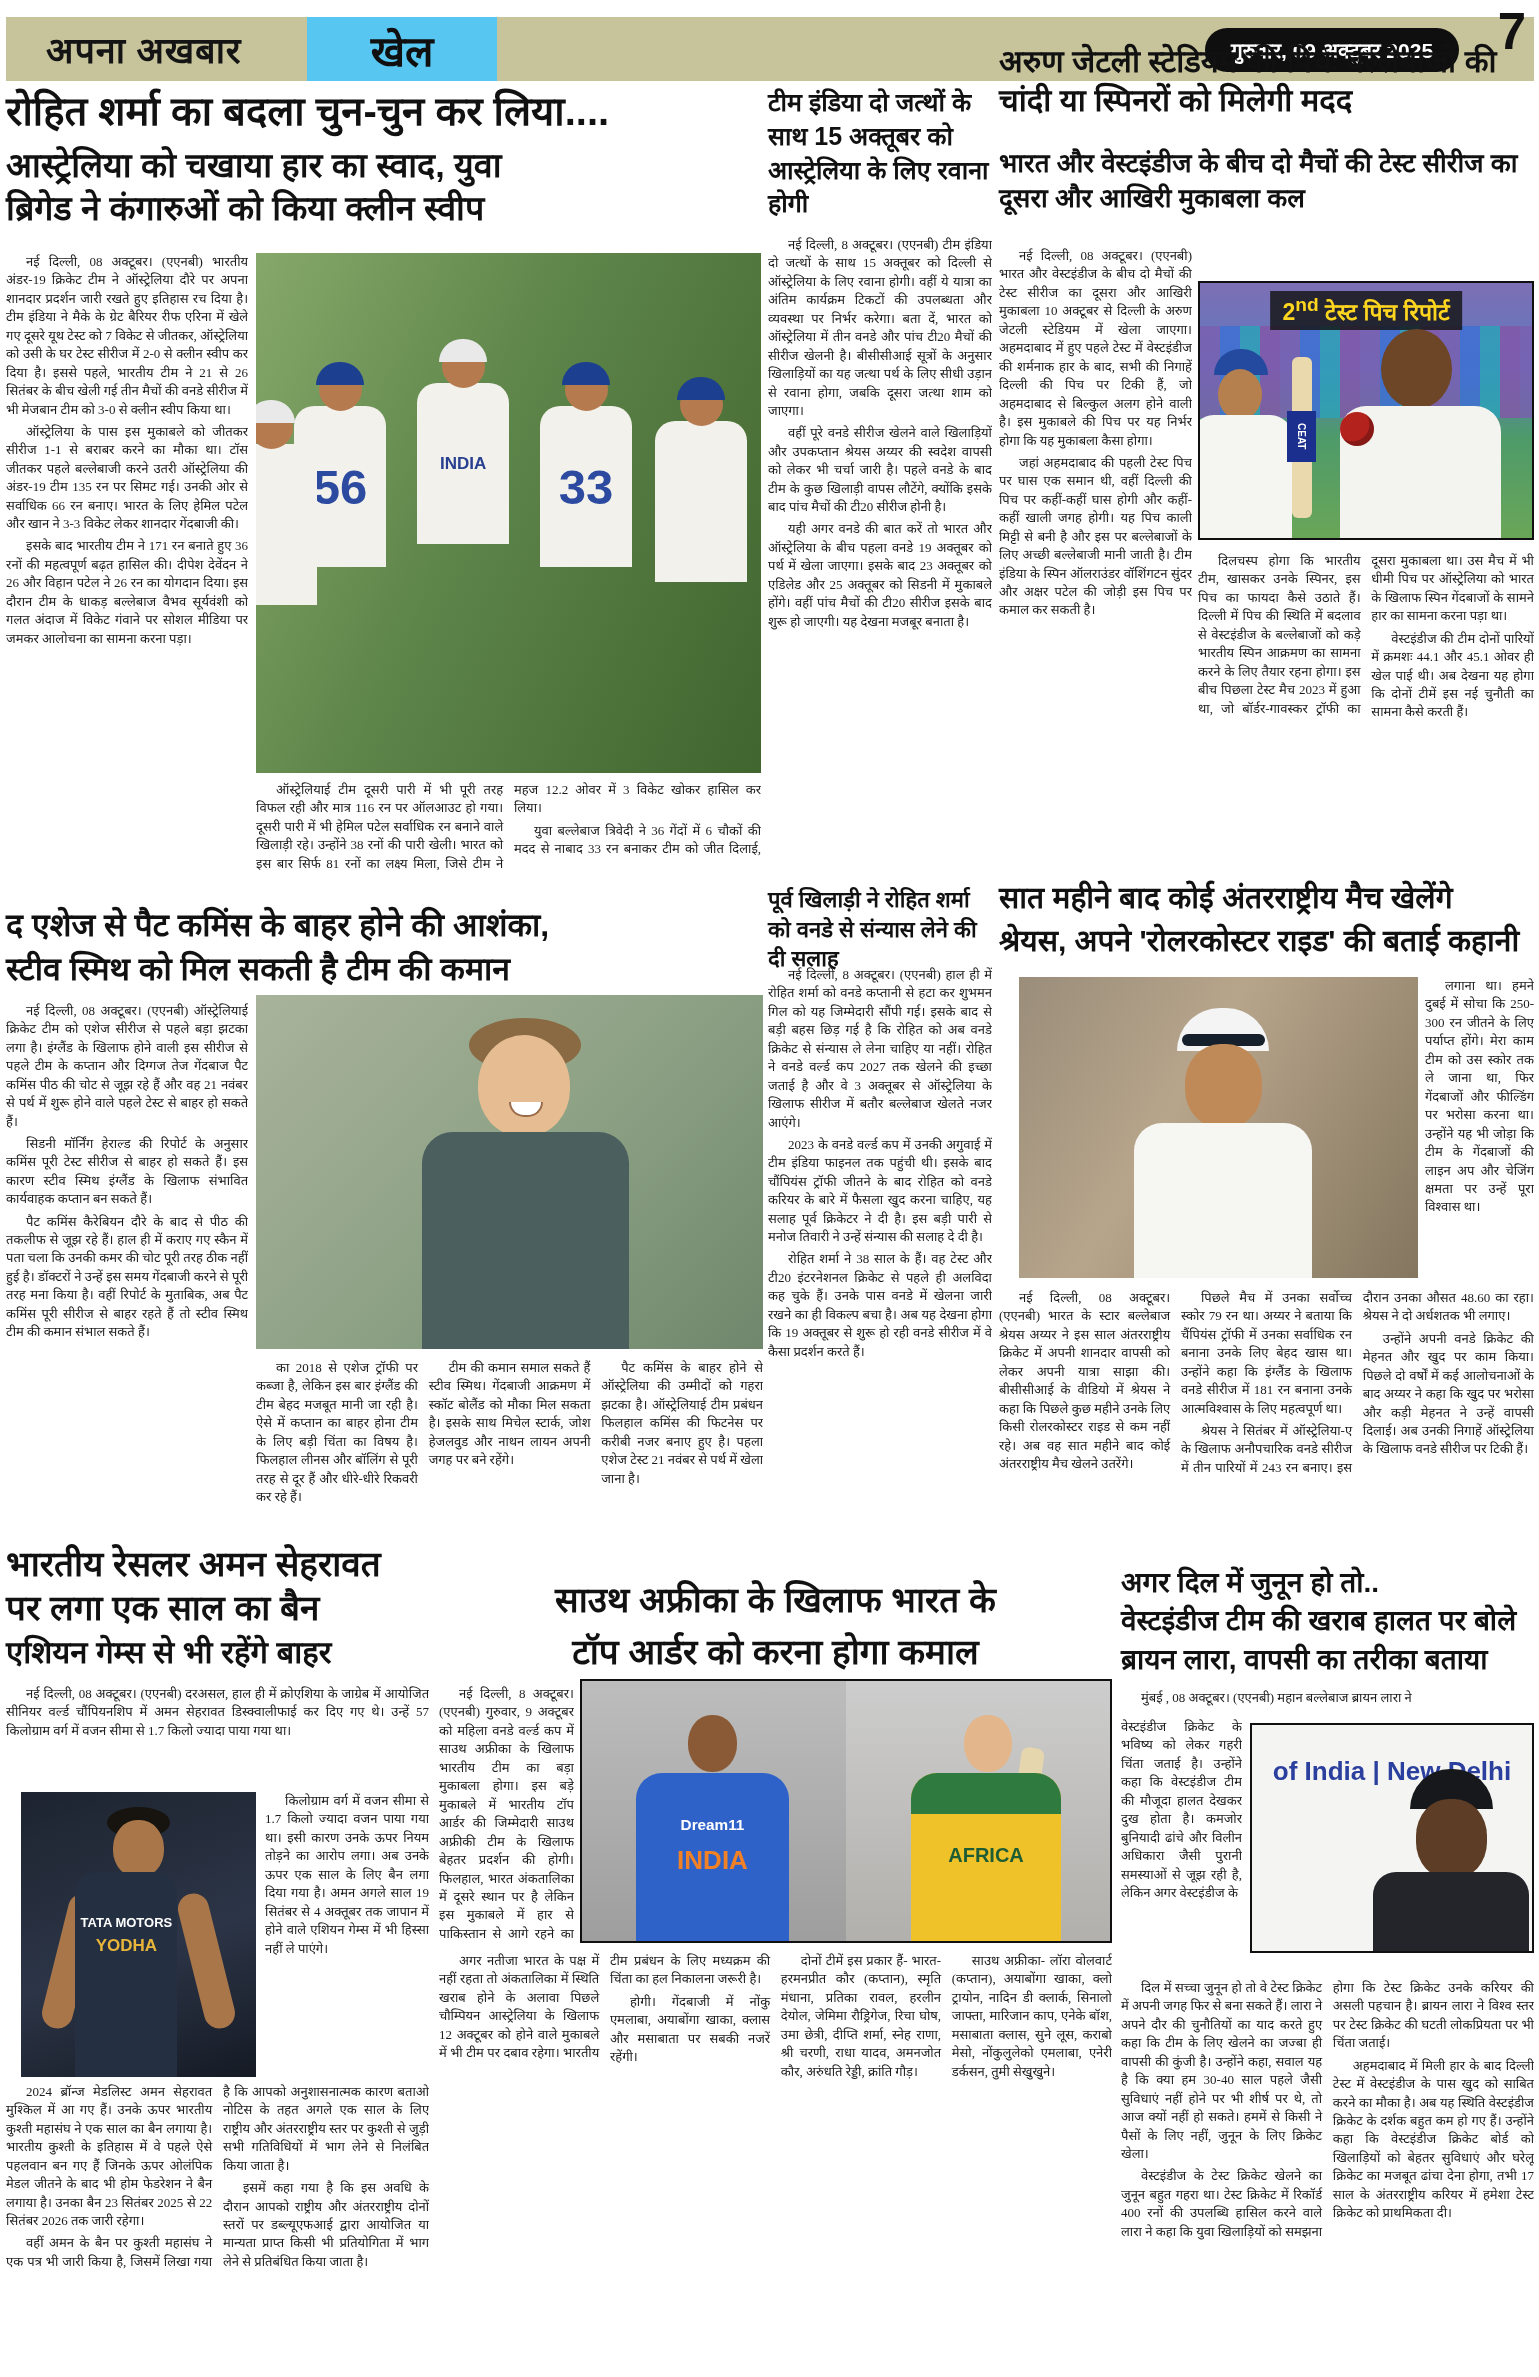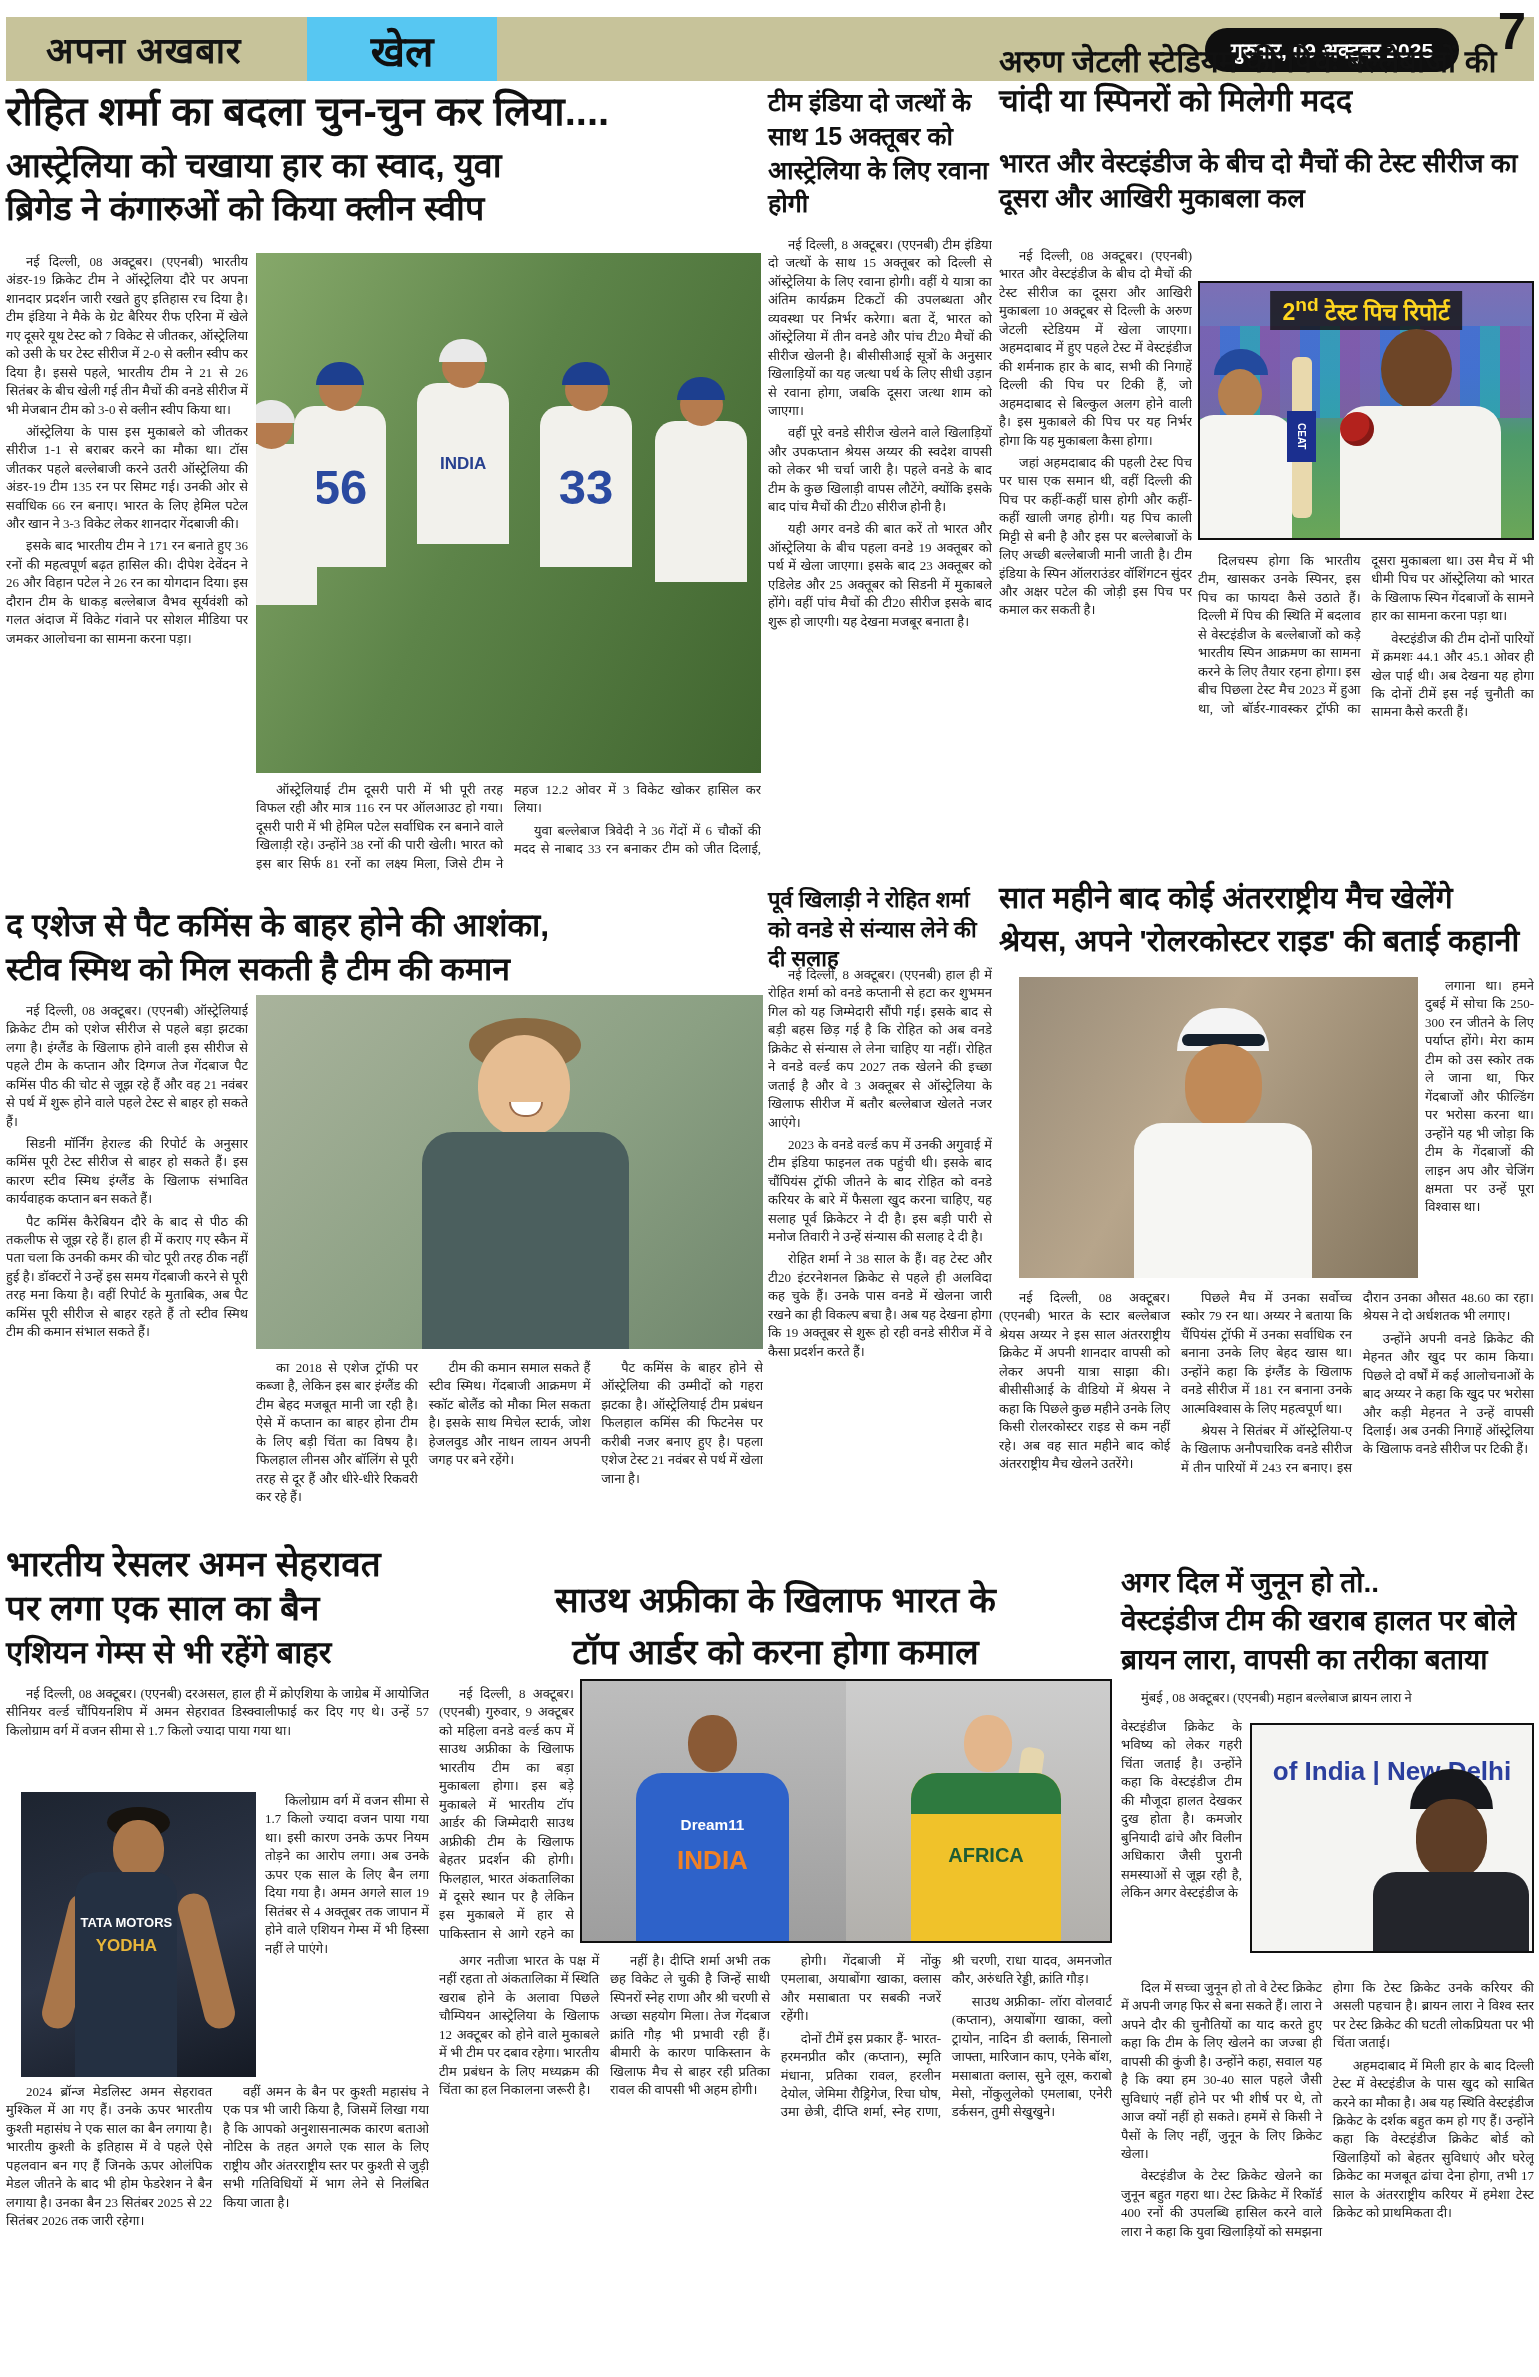--- a/index.html
+++ b/index.html
@@ -329,20 +329,21 @@
       </div>
     </div>
 
     <div class="abs bodytxt colR">
       <p>किलोग्राम वर्ग में वजन सीमा से 1.7 किलो ज्यादा वजन पाया गया था। इसी कारण उनके ऊपर नियम तोड़ने का आरोप लगा। अब उनके ऊपर एक साल के लिए बैन लगा दिया गया है। अमन अगले साल 19 सितंबर से 4 अक्तूबर तक जापान में होने वाले एशियन गेम्स में भी हिस्सा नहीं ले पाएंगे।</p>
     </div>
 
     <div class="abs bodytxt under cols2">
       <p>2024 ब्रॉन्ज मेडलिस्ट अमन सेहरावत मुश्किल में आ गए हैं। उनके ऊपर भारतीय कुश्ती महासंघ ने एक साल का बैन लगाया है। भारतीय कुश्ती के इतिहास में वे पहले ऐसे पहलवान बन गए हैं जिनके ऊपर ओलंपिक मेडल जीतने के बाद भी होम फेडरेशन ने बैन लगाया है। उनका बैन 23 सितंबर 2025 से 22 सितंबर 2026 तक जारी रहेगा।</p>
       <p>वहीं अमन के बैन पर कुश्ती महासंघ ने एक पत्र भी जारी किया है, जिसमें लिखा गया है कि आपको अनुशासनात्मक कारण बताओ नोटिस के तहत अगले एक साल के लिए राष्ट्रीय और अंतरराष्ट्रीय स्तर पर कुश्ती से जुड़ी सभी गतिविधियों में भाग लेने से निलंबित किया जाता है।</p>
+      <p>इसमें कहा गया है कि इस अवधि के दौरान आपको राष्ट्रीय और अंतरराष्ट्रीय दोनों स्तरों पर डब्ल्यूएफआई द्वारा आयोजित या मान्यता प्राप्त किसी भी प्रतियोगिता में भाग लेने से प्रतिबंधित किया जाता है।</p>
     </div>
   </div>
 
   <div class="abs a8">
     <div class="abs hl head" style="width:100%;">साउथ अफ्रीका के खिलाफ भारत के</div>
     <div class="abs hl head" style="width:100%; top:52px;">टॉप आर्डर को करना होगा कमाल</div>
 
     <div class="abs bodytxt colL">
       <p>नई दिल्ली, 8 अक्टूबर। (एएनबी) गुरुवार, 9 अक्टूबर को महिला वनडे वर्ल्ड कप में साउथ अफ्रीका के खिलाफ भारतीय टीम का बड़ा मुकाबला होगा। इस बड़े मुकाबले में भारतीय टॉप आर्डर की जिम्मेदारी साउथ अफ्रीकी टीम के खिलाफ बेहतर प्रदर्शन की होगी। फिलहाल, भारत अंकतालिका में दूसरे स्थान पर है लेकिन इस मुकाबले में हार से पाकिस्तान से आगे रहने का नंबर तीसरे पर आ सकता है।</p>
     </div>
@@ -360,21 +361,20 @@
         <div class="w-sa-face"></div>
         <div class="w-sa-shirt">
           <div class="w-sa-shoulder" style="right:0; top:0;"></div>
           <div class="jersey-word" style="top:71px; font-size:20px; color:#1e5c33;">AFRICA</div>
         </div>
       </div>
     </div>
 
     <div class="abs bodytxt under cols4">
       <p>अगर नतीजा भारत के पक्ष में नहीं रहता तो अंकतालिका में स्थिति खराब होने के अलावा पिछले चौम्पियन आस्ट्रेलिया के खिलाफ 12 अक्टूबर को होने वाले मुकाबले में भी टीम पर दबाव रहेगा। भारतीय टीम प्रबंधन के लिए मध्यक्रम की चिंता का हल निकालना जरूरी है।</p>
-      <p>नहीं है। दीप्ति शर्मा अभी तक छह विकेट ले चुकी है जिन्हें साथी स्पिनरों स्नेह राणा और श्री चरणी से अच्छा सहयोग मिला। तेज गेंदबाज क्रांति गौड़ भी प्रभावी रही हैं। बीमारी के कारण पाकिस्तान के खिलाफ मैच से बाहर रही प्रतिका रावल की वापसी भी अहम होगी।</p>
       <p>होगी। गेंदबाजी में नोंकु एमलाबा, अयाबोंगा खाका, क्लास और मसाबाता पर सबकी नजरें रहेंगी।</p>
       <p>दोनों टीमें इस प्रकार हैं- भारत- हरमनप्रीत कौर (कप्तान), स्मृति मंधाना, प्रतिका रावल, हरलीन देयोल, जेमिमा रौड्रिगेज, रिचा घोष, उमा छेत्री, दीप्ति शर्मा, स्नेह राणा, श्री चरणी, राधा यादव, अमनजोत कौर, अरुंधति रेड्डी, क्रांति गौड़।</p>
       <p>साउथ अफ्रीका- लॉरा वोलवार्ट (कप्तान), अयाबोंगा खाका, क्लो ट्रायोन, नादिन डी क्लार्क, सिनालो जाफ्ता, मारिजान काप, एनेके बॉश, मसाबाता क्लास, सुने लूस, कराबो मेसो, नोंकुलुलेको एमलाबा, एनेरी डर्कसन, तुमी सेखुखुने।</p>
     </div>
   </div>
 
   <div class="abs a9">
     <div class="abs hl h1">अगर दिल में जुनून हो तो..</div>
     <div class="abs hl h2">वेस्टइंडीज टीम की खराब हालत पर बोले</div>
     <div class="abs hl h3">ब्रायन लारा, वापसी का तरीका बताया</div>

